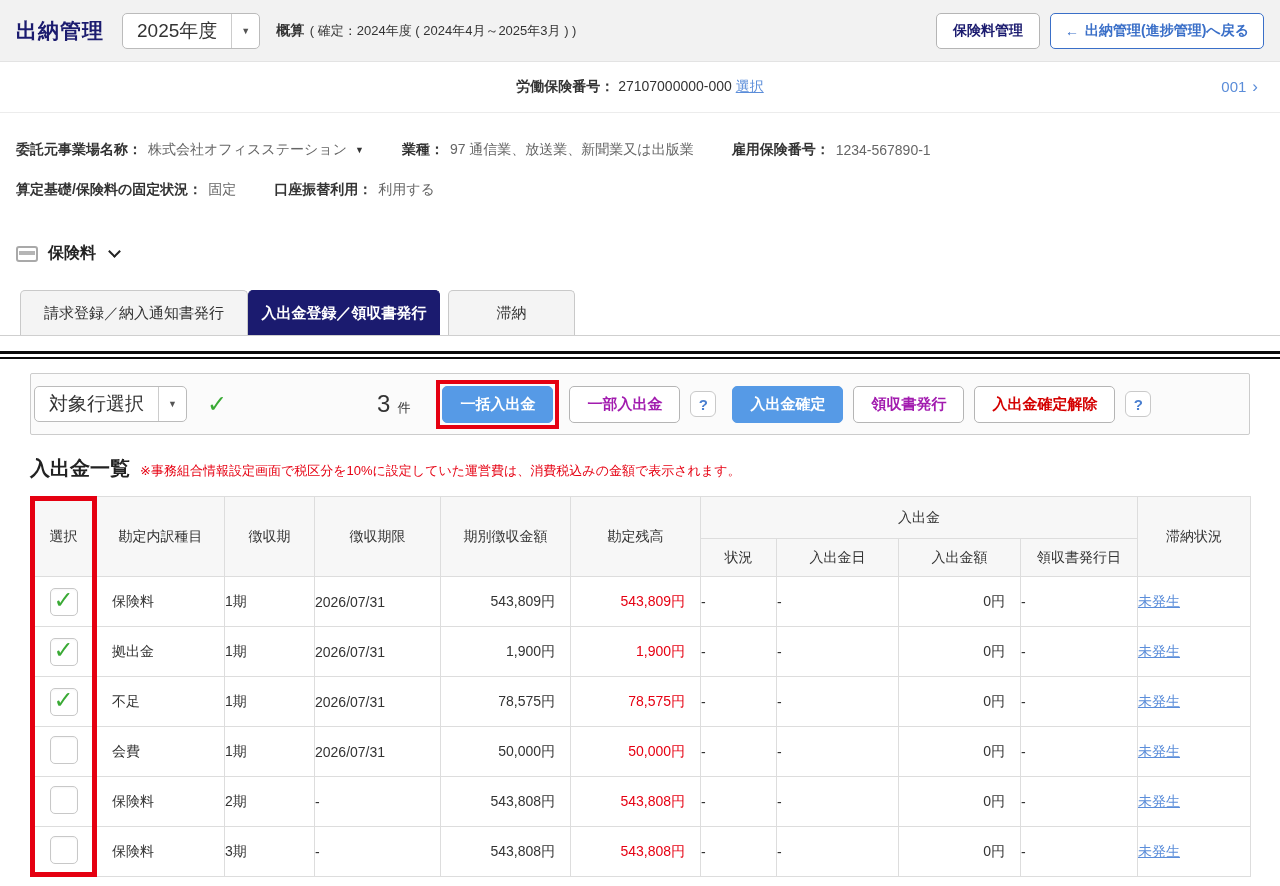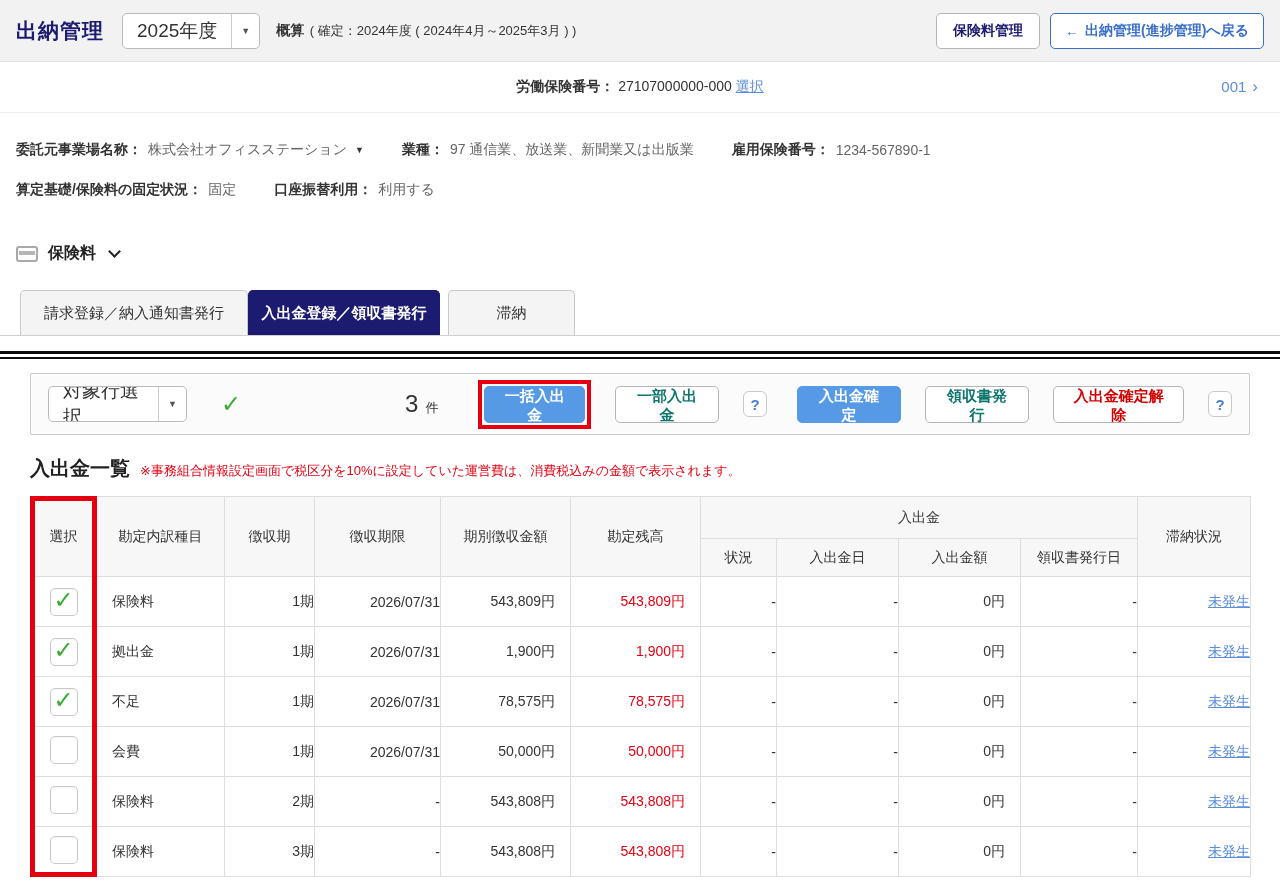--- a/index.html
+++ b/index.html
@@ -69,34 +69,34 @@
   }
   .tab.t0 { width:228px; }
   .tab.t1 { width:192px; font-weight:bold; }
   .tab.t2, .tab.t3 { width:127px; margin-left:8px; }
   .tab.active { background:#1b1b6f; color:#fff; border-color:#1b1b6f; }
   
   .divider-double { margin-top:15px; height:8px; border-top:3px solid #0a0a0a; border-bottom:2px solid #0a0a0a; background:#fff; }
   
   .toolbar {
     margin:14px 30px 0 30px; border:1px solid #ccc; background:#fbfbfb; border-radius:2px;
-    height:62px; display:flex; align-items:center; padding:0 17px;gap:14px;
+    height:62px; display:flex; align-items:center; padding:0 3px;
   }
   .toolbar .select-box { background:#fff; }
   .tb-check { color:#3aaa35; font-size:24px; font-weight:bold; margin-left:20px; }
   .tb-count { margin-left:150px; display:flex; align-items:baseline; }
   .tb-count .num { font-size:24px; color:#333; }
   .tb-count .unit { font-size:13px; margin-left:7px; color:#333;}
   .red-wrap { border:4px solid #e50011; padding:2px; margin-left:26px; display:inline-flex; }
   .btn-blue {
     background:#569ae6; color:#fff; border:1px solid #569ae6; border-radius:5px;
     height:37px; padding:0 17px; font-size:15px; font-weight:bold; cursor:pointer; font-family:inherit;
   }
   .btn-white {
-    background:#fff; color:#0f766e; border:1px solid #b5b5b5; border-radius:5px;
+    background:#fff; color:#a21caf; border:1px solid #b5b5b5; border-radius:5px;
     height:37px; padding:0 17px; font-size:15px; font-weight:bold; cursor:pointer; font-family:inherit;
     margin-left:10px;
   }
   .btn-white.danger { color:#d40000; }
   .help-icon {
     width:26px; height:26px; border:1px solid #c9c9c9; border-radius:6px; background:#fff;
     color:#4a7fd0; font-weight:bold; font-size:15px; display:inline-flex; align-items:center;
     justify-content:center; margin-left:10px; cursor:pointer;
   }
   .gap18 { margin-left:16px; }
@@ -117,21 +117,21 @@
   col.c-period { width:90px; }
   col.c-deadline { width:126px; }
   col.c-amount { width:130px; }
   col.c-balance { width:130px; }
   col.c-status { width:76px; }
   col.c-paydate { width:122px; }
   col.c-payamt { width:122px; }
   col.c-rcpt { width:117px; }
   col.c-delinq { width:113px; }
   td.al { text-align:left; padding-left:15px; }
-  td.ac { text-align:right; }
+  td.ac { text-align:left; }
   td.ar { text-align:right; padding-right:15px; }
   td.red { color:#e60012; }
   td.ac .link { text-decoration:underline; }
   .checkbox {
     width:28px; height:28px; border:1px solid #c8c8c8; border-radius:5px; background:#fff;
     display:inline-flex; align-items:center; justify-content:center; cursor:pointer;
     box-shadow:inset 0 1px 2px rgba(0,0,0,.04);
   }
   .checkbox .glyph { display:none; color:#3aaa35; font-size:24px; font-weight:bold; line-height:1; margin-top:-4px;}
   .checkbox.checked .glyph { display:block; }

